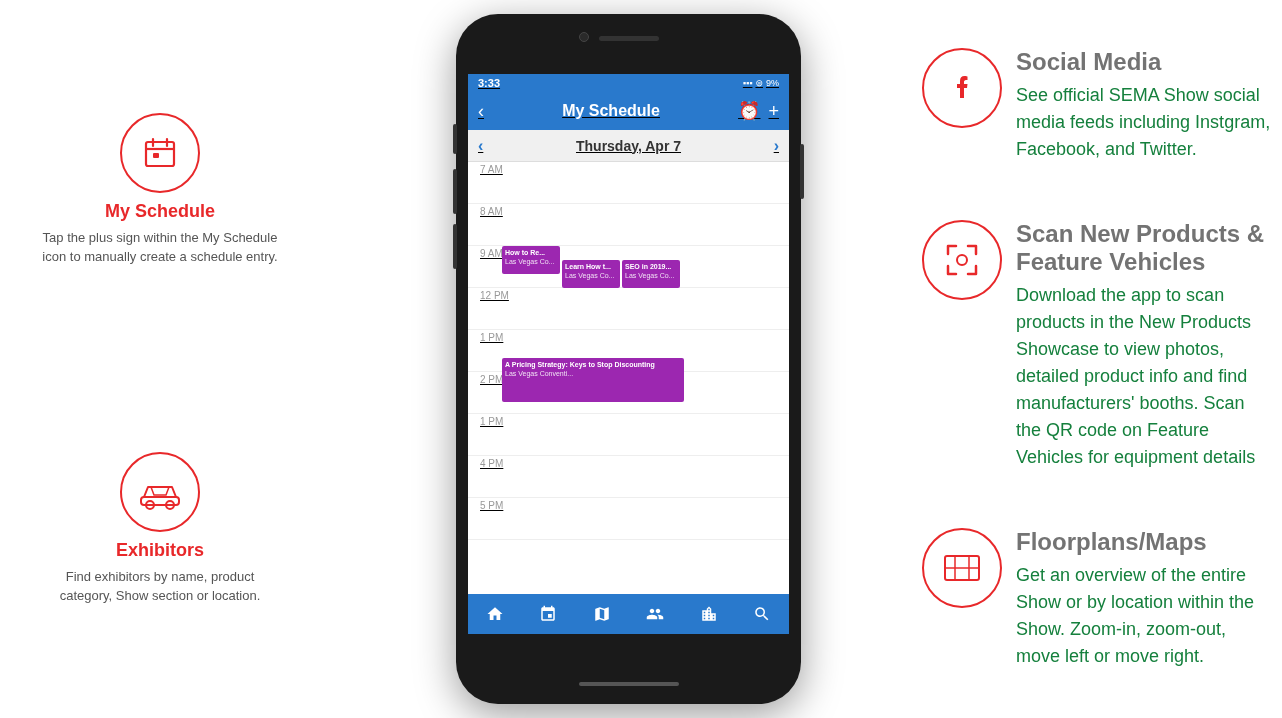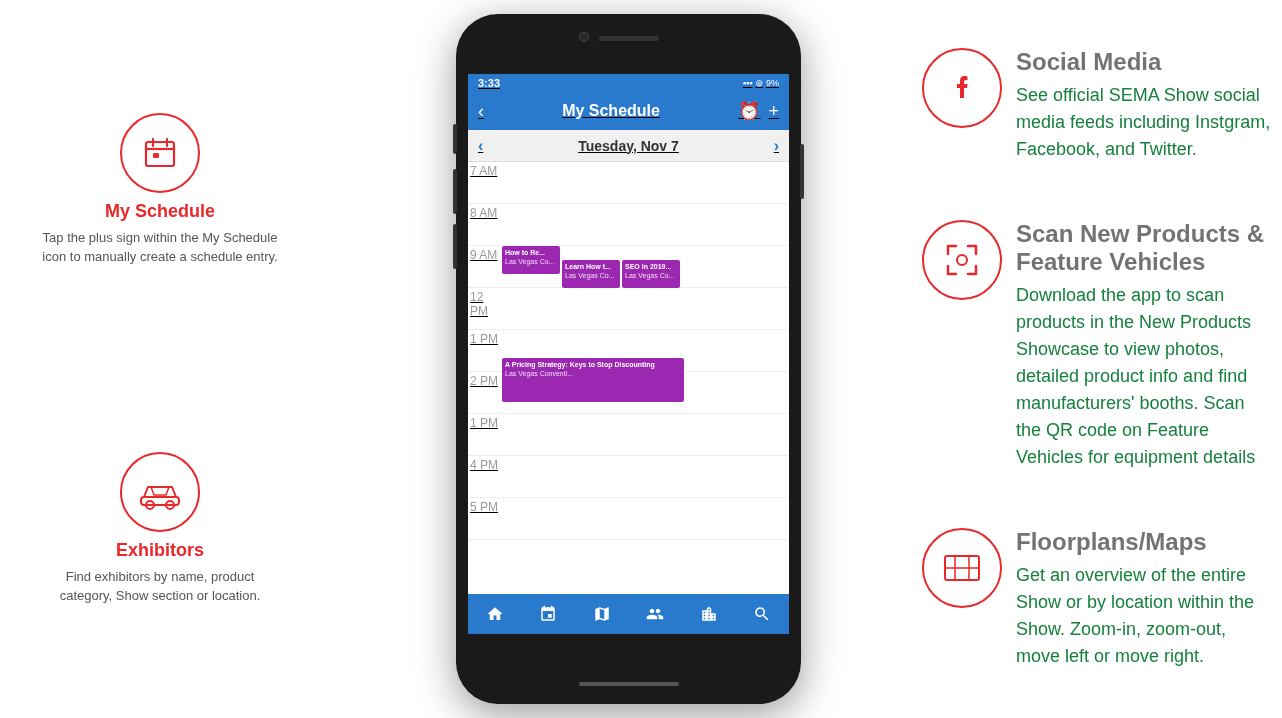--- a/index.html
+++ b/index.html
@@ -248,26 +248,27 @@
       height: 100%;
     }
     .time-row {
       display: flex;
       align-items: flex-start;
       height: 42px;
       border-bottom: 1px solid #eee;
       position: relative;
     }
     .time-label {
-      font-size: 12px;
+      font-size: 10px;
       color: #999;
       width: 32px;
       padding-top: 2px;
       padding-left: 2px;
       flex-shrink: 0;
+      margin-left: 10px;
     }
     .time-slot {
       flex: 1;
       height: 100%;
       position: relative;
     }
 
     
     .sema-watermark {
       position: absolute;
@@ -387,21 +388,21 @@
         <span class="header-icon">‹</span>
         <span class="app-header-title">My Schedule</span>
         <div style="display:flex;gap:8px;align-items:center;">
           <span class="header-icon">⏰</span>
           <span class="header-icon">+</span>
         </div>
       </div>
 
       <div class="date-nav">
         <span class="date-nav-arrow">‹</span>
-        <span>Tuesday, Nov 7</span>
+        <span>Thursday, Apr 7</span>
         <span class="date-nav-arrow">›</span>
       </div>
 
       <div class="schedule-content">
 
         <div class="sema-watermark">
           <div style="font-size:22px;font-weight:900;letter-spacing:3px;">SEMA</div>
           <div style="font-size:10px;letter-spacing:8px;margin-top:2px;">SHOW</div>
         </div>
 

